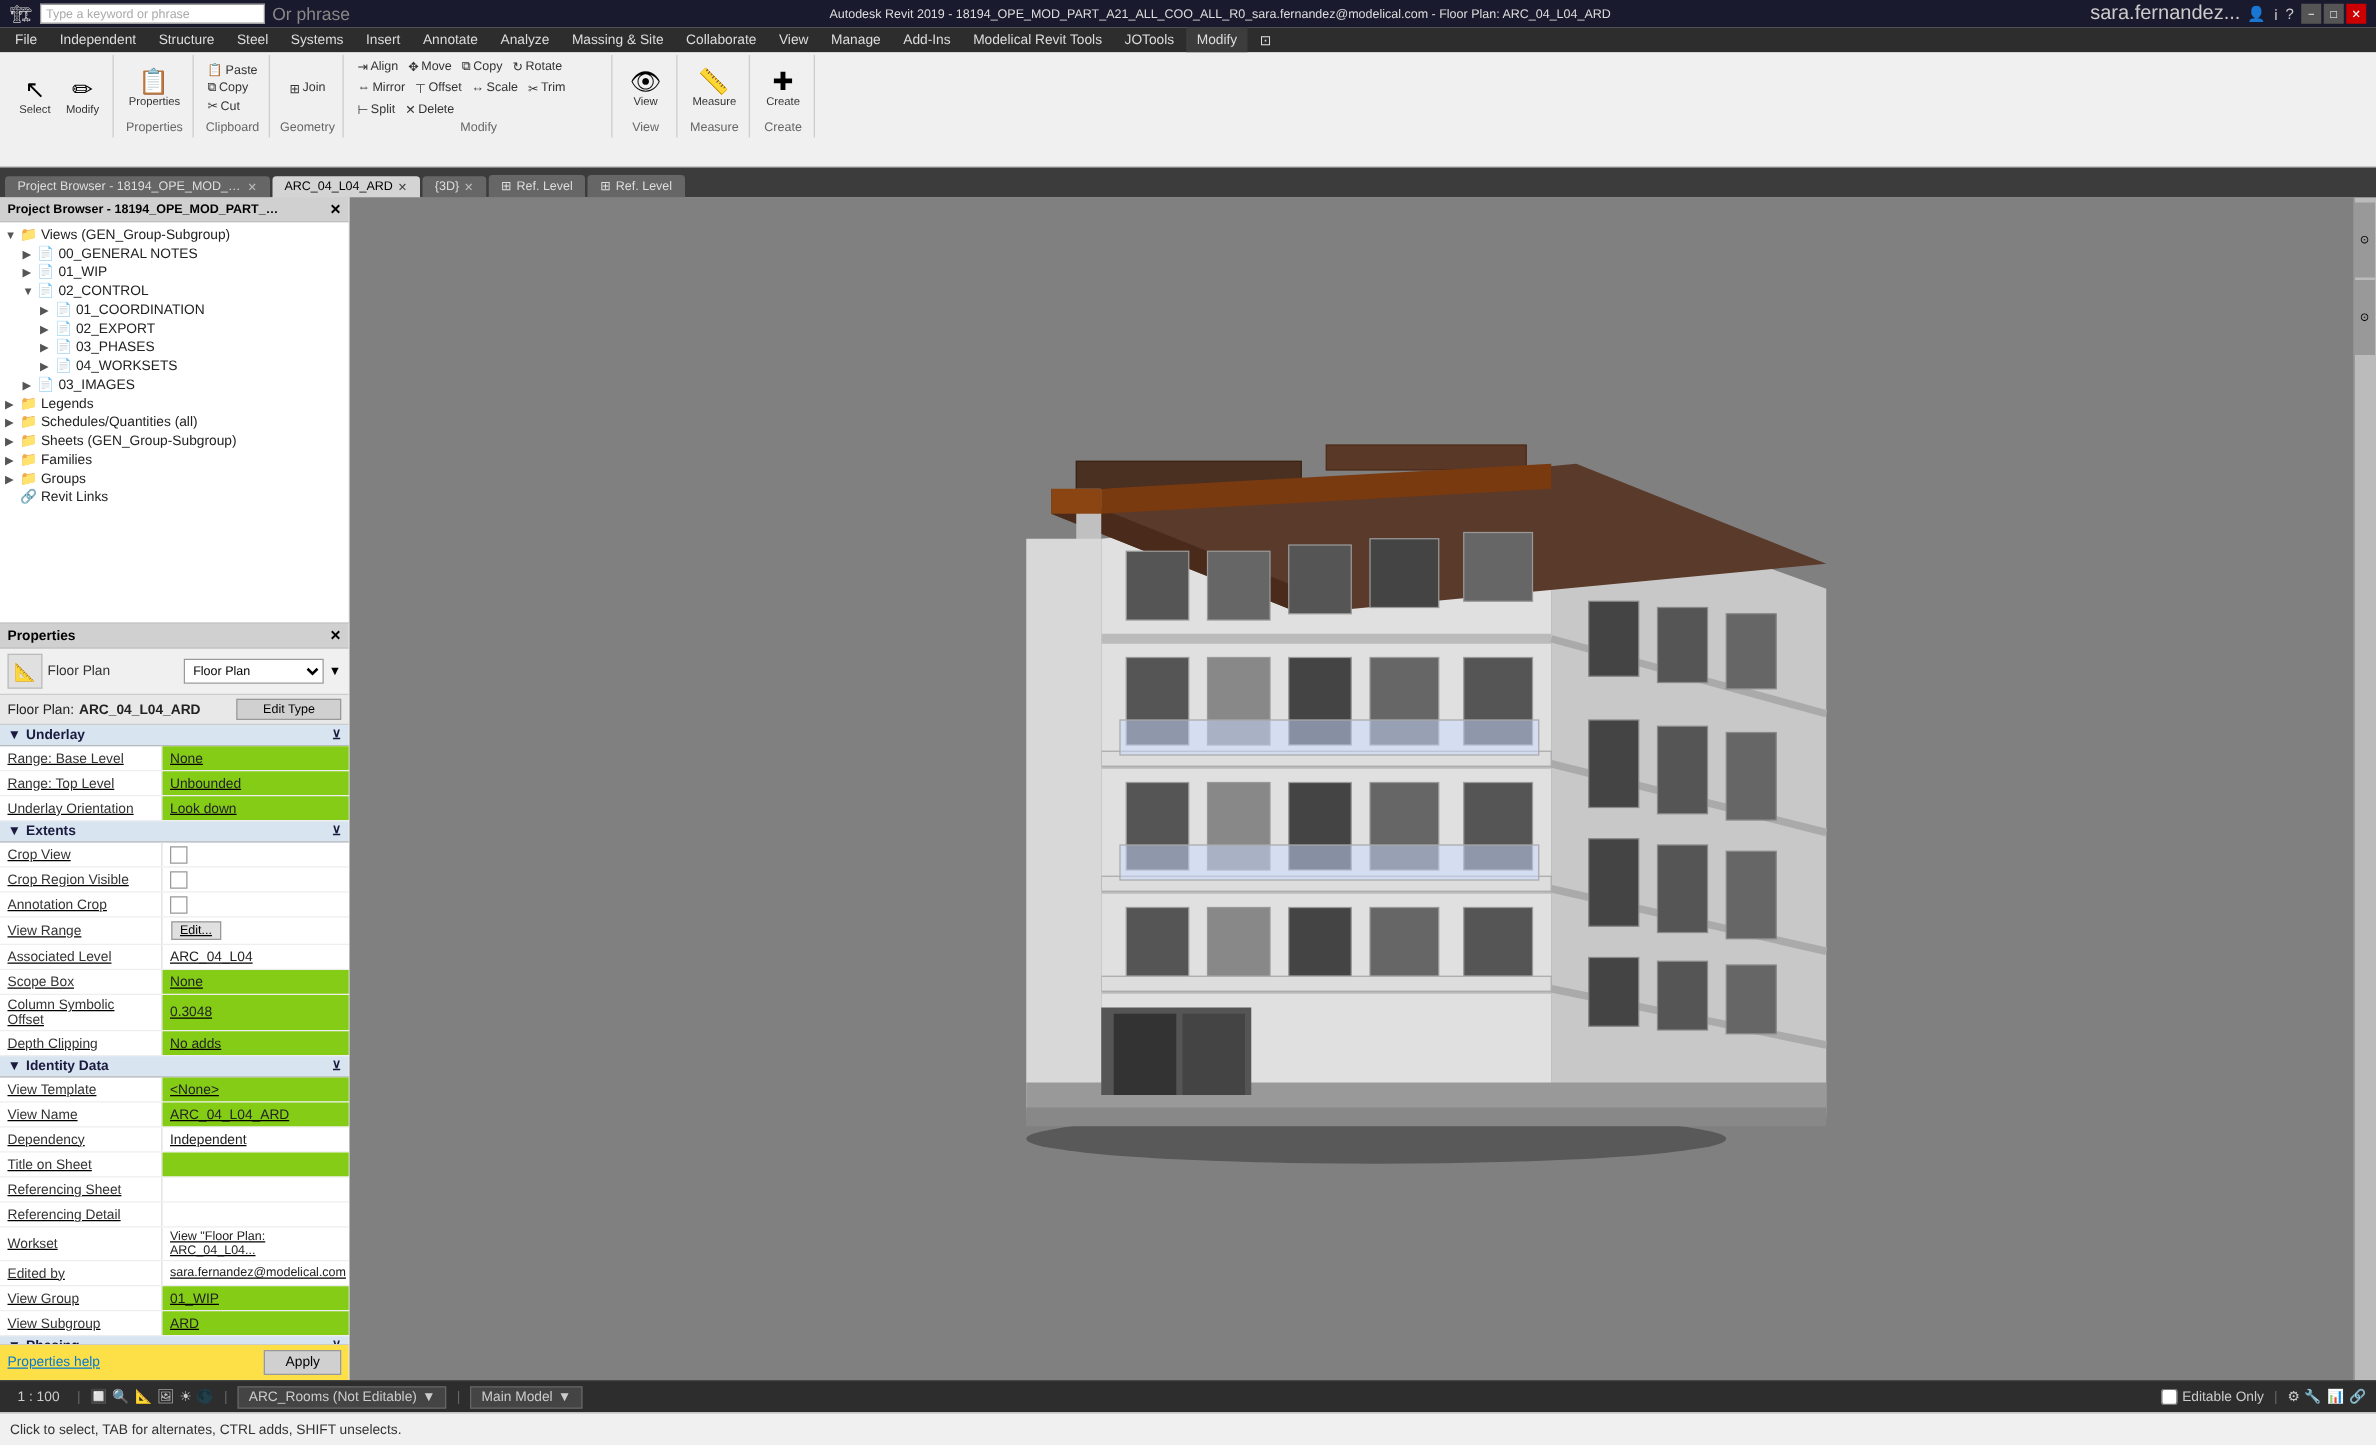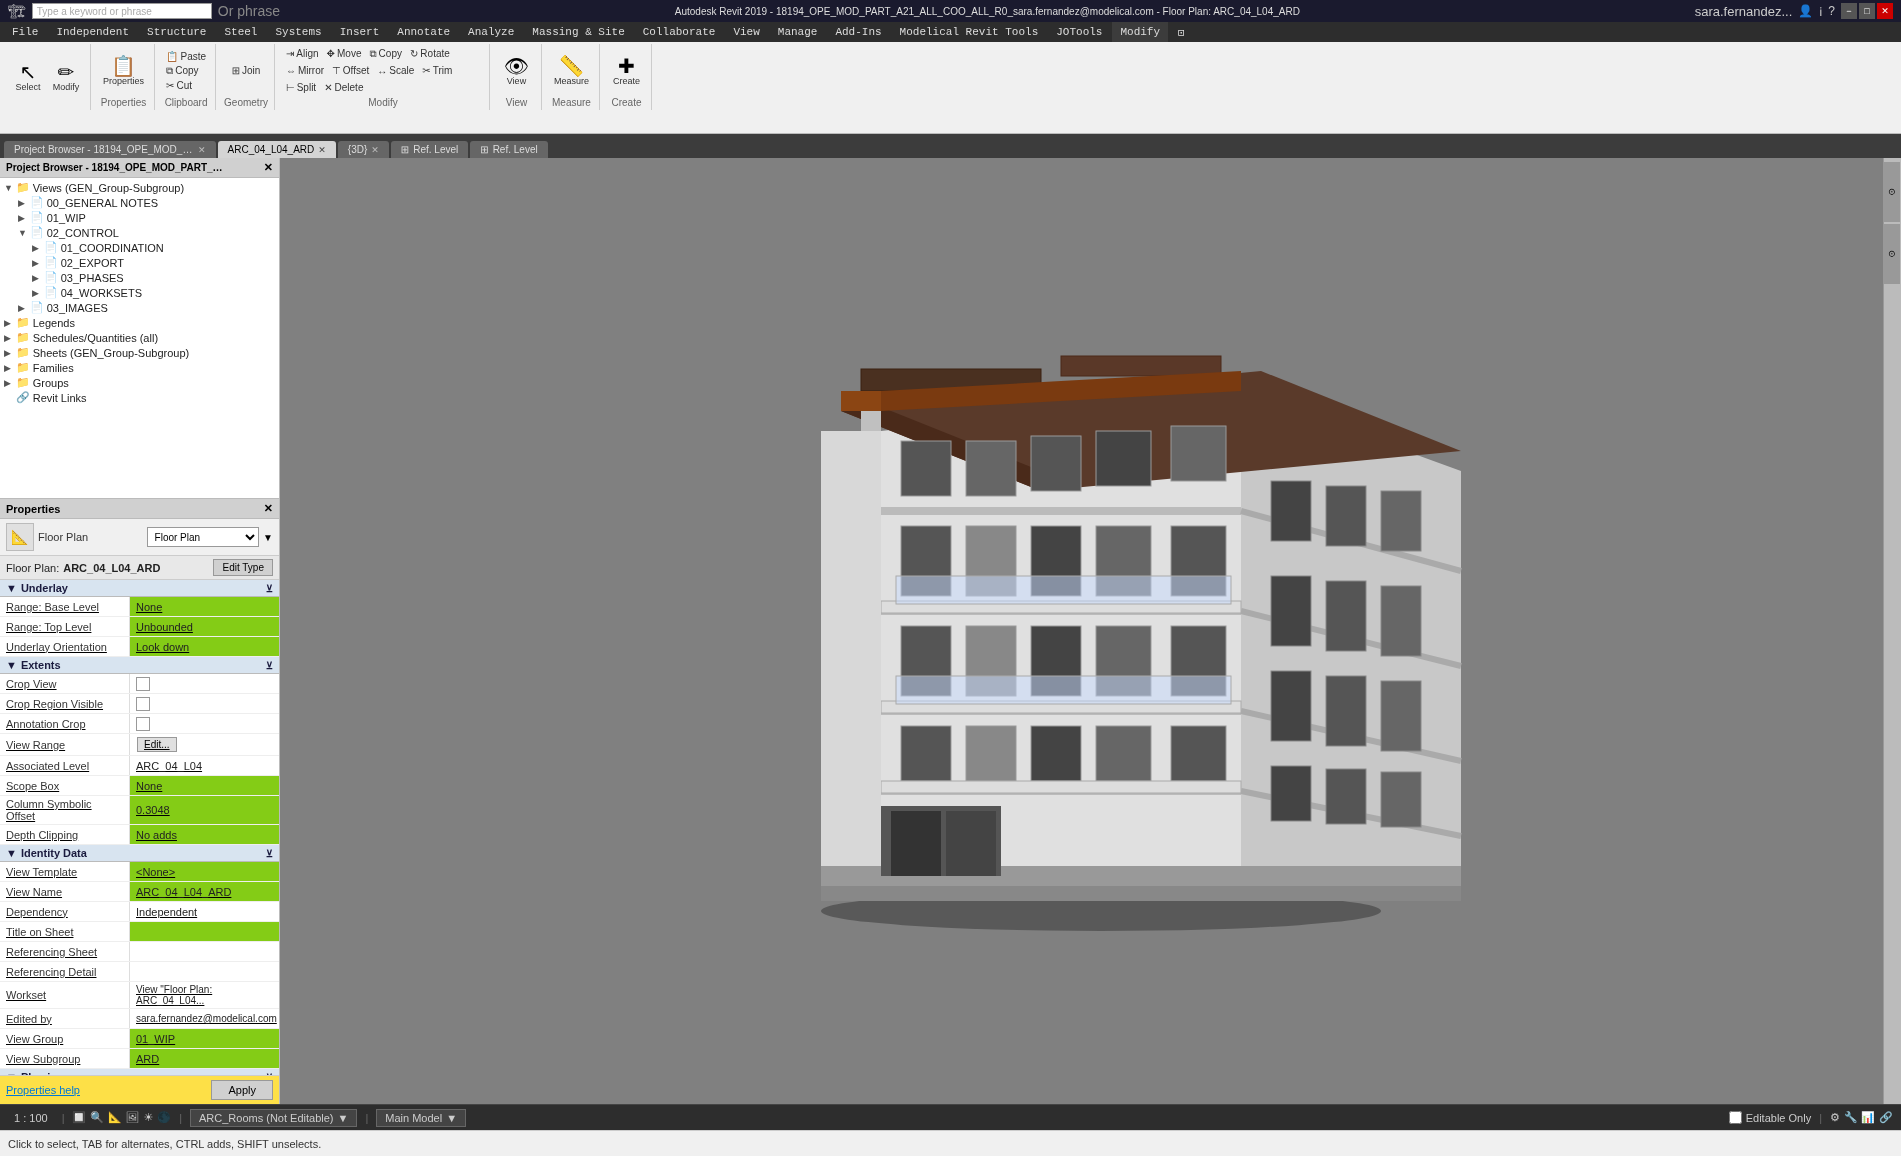--- a/index.html
+++ b/index.html
@@ -34,21 +34,20 @@
     #title-bar .win-btn.close { background: #c00; }
 
     
     #menu-bar {
       height: 20px;
       background: #2d2d2d;
       display: flex;
       align-items: center;
       padding: 0 4px;
       gap: 2px;
-      font-family: Liberation Mono, monospace;
     }
     #menu-bar .menu-item {
       color: #ddd;
       padding: 2px 8px;
       font-size: 11px;
       cursor: pointer;
       height: 20px;
       display: flex;
       align-items: center;
     }
@@ -234,21 +233,21 @@
       display: flex;
       align-items: center;
       padding: 3px 6px;
       background: #e8e8e8;
       border-bottom: 1px solid #ccc;
       gap: 4px;
     }
     #pp-floor-plan-bar .fpb-label { font-size: 11px; color: #222; }
     #pp-floor-plan-bar .fpb-name { font-size: 11px; font-weight: bold; color: #222; flex: 1; }
     #pp-floor-plan-bar .fpb-btn {
-      padding: 2px 8px;
+      padding: 2px 20px;
       background: #d0d0d0;
       border: 1px solid #999;
       font-size: 10px;
       cursor: pointer;
     }
     #pp-props-table {
       flex: 1;
       overflow-y: auto;
       background: #fff;
     }
@@ -387,21 +386,21 @@
 <div id="title-bar">
   <div style="display:flex;align-items:center;gap:6px;">
     <span style="font-size:14px;">🏗</span>
     <div class="search-box">
       <span style="color:#aaa;font-size:10px;">Type a keyword or phrase</span>
     </div>
     <span style="color:#888;font-size:14px;">Or phrase</span>
   </div>
   <div class="title-text" style="font-size:10px;">Autodesk Revit 2019 - 18194_OPE_MOD_PART_A21_ALL_COO_ALL_R0_sara.fernandez@modelical.com - Floor Plan: ARC_04_L04_ARD</div>
   <div class="title-right">
-    <span style="color:#ccc;font-size:13px;">sara.fernandez...</span>
+    <span style="color:#ccc;font-size:16px;">sara.fernandez...</span>
     <span style="font-size:12px;">👤</span>
     <span style="font-size:12px;cursor:pointer;">ℹ</span>
     <span style="font-size:12px;cursor:pointer;">?</span>
     <div class="win-controls">
       <div class="win-btn">−</div>
       <div class="win-btn">□</div>
       <div class="win-btn close">✕</div>
     </div>
   </div>
 </div>

